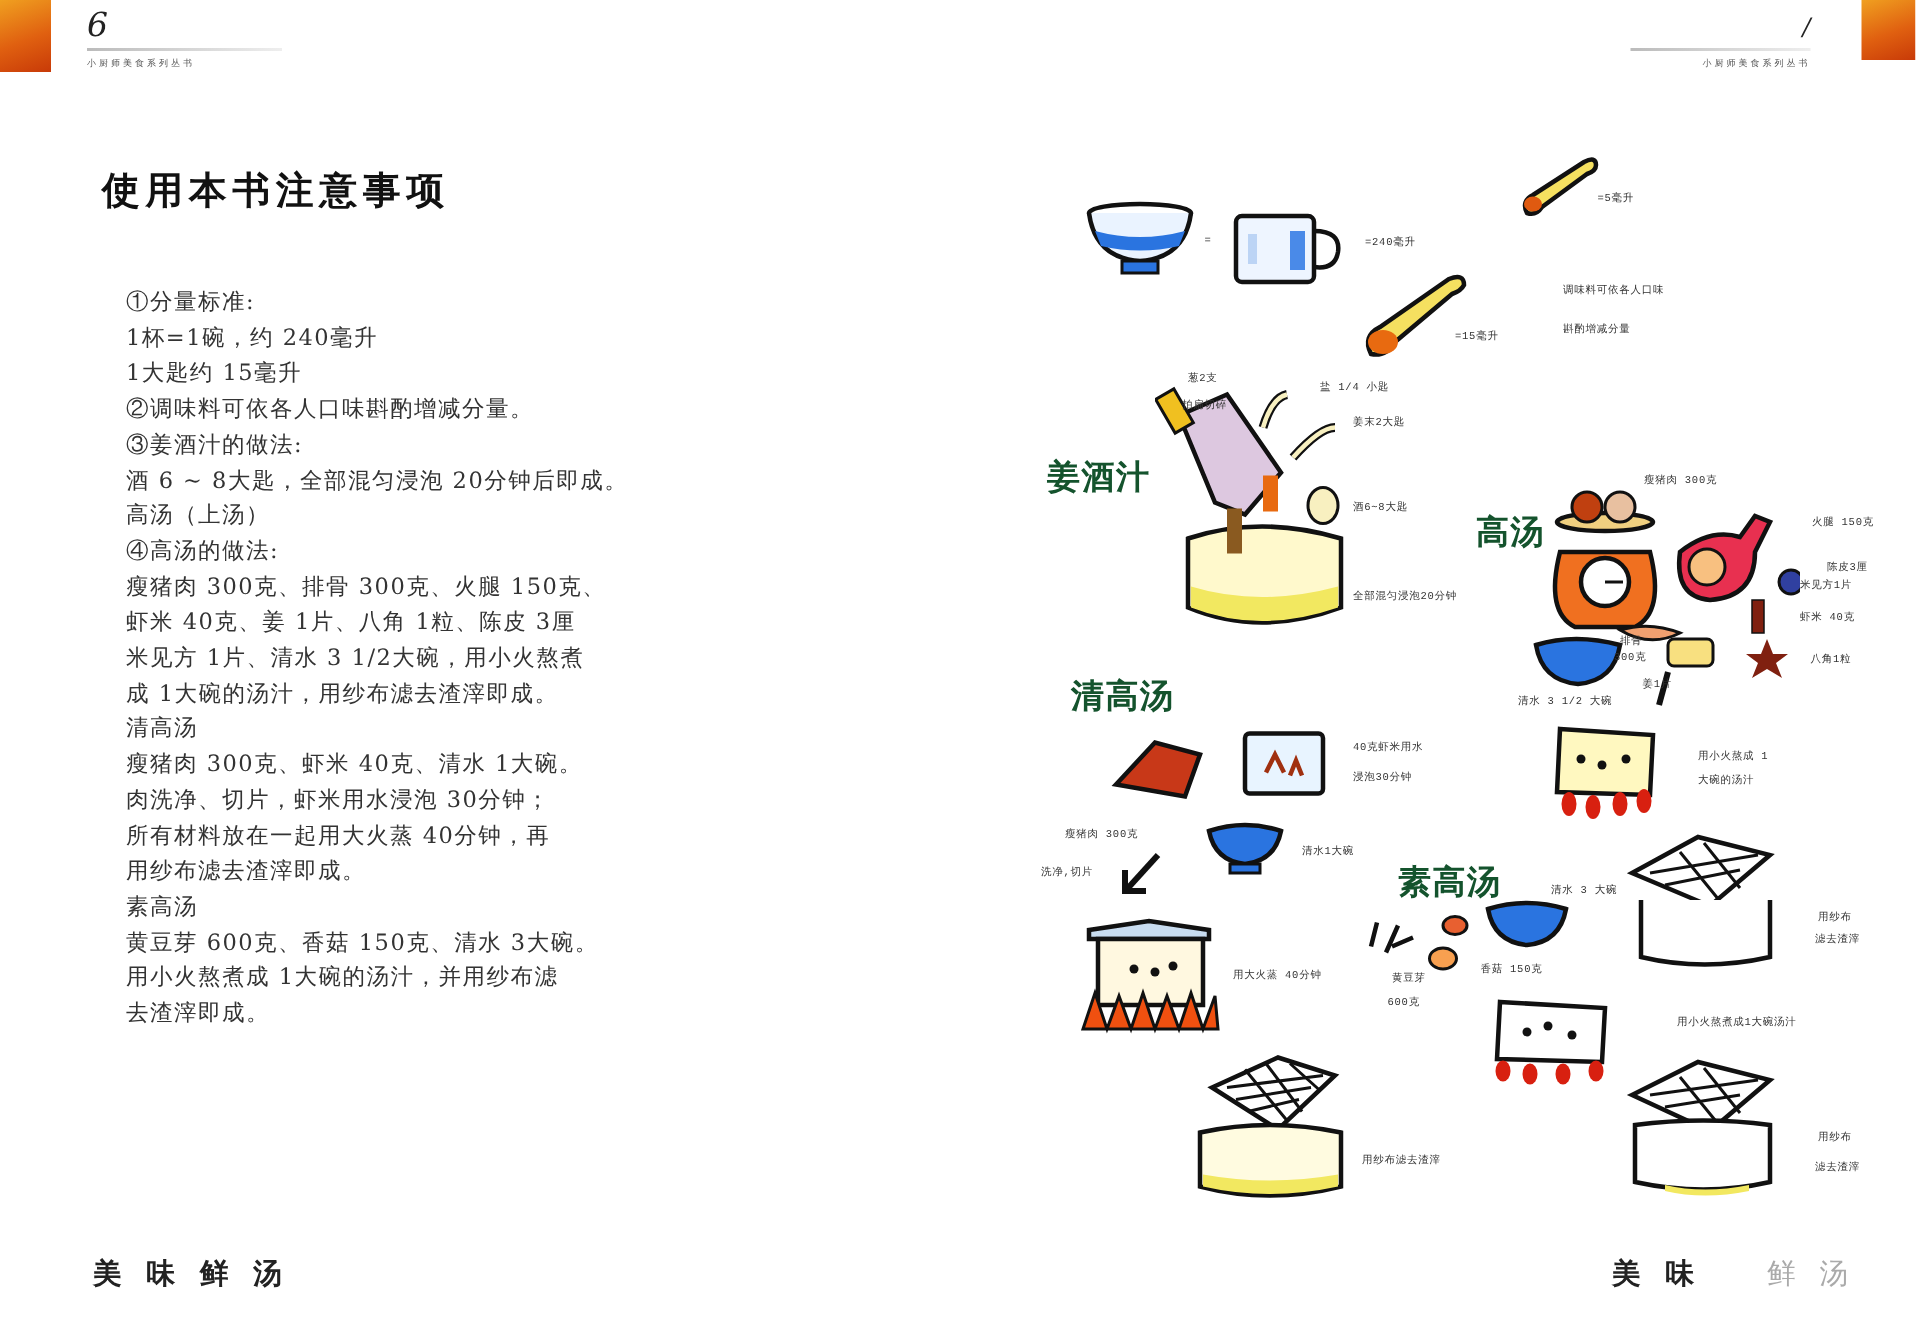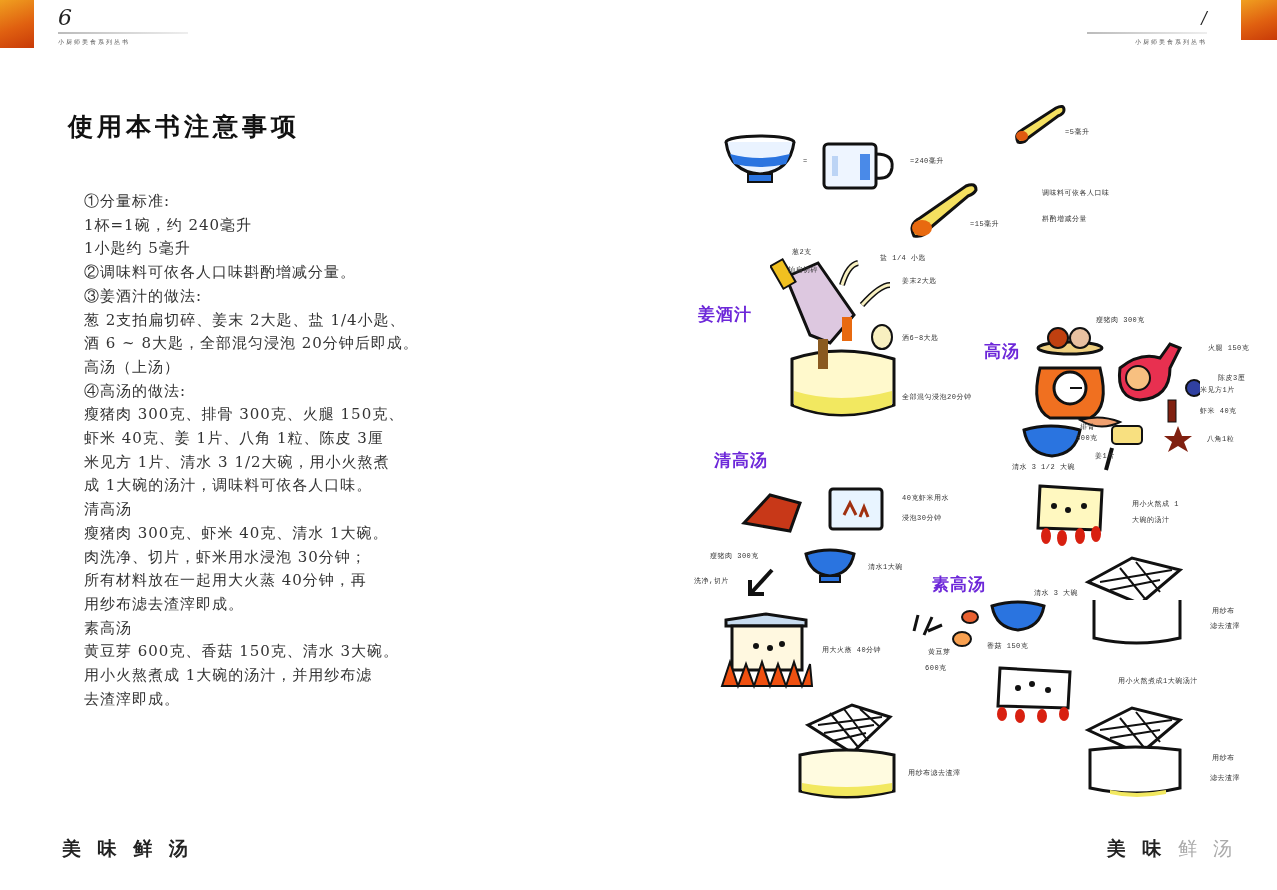--- a/index.html
+++ b/index.html
@@ -25,53 +25,52 @@
 
   .title { position: absolute; left: 68px; top: 110px; font-family: "DejaVu Sans", sans-serif; font-weight: bold;
     font-size: 25px; letter-spacing: 4px; color: #111; }
 
   .body-text { position: absolute; left: 84px; top: 190px; width: 420px; }
   .body-line { font-size: 15px; line-height: 23.7px; color: #333; white-space: nowrap; letter-spacing: 1px; }
 
   .footer { position: absolute; bottom: 28px; font-family: "DejaVu Serif", serif; font-weight: bold; font-size: 19px; letter-spacing: 5px; color: #222; }
   .footer-left { left: 62px; }
   .footer-right { right: 40px; }
-  .footer-right .dim { color: #aaa; font-weight: normal; }
+  .footer-right .dim { color: #aaa; font-weight: normal; margin-left: 32px; }
 
   .illus { position: absolute; }
   .lbl { position: absolute; font-family: Liberation Mono, monospace; font-size: 7px; color: #333; white-space: nowrap; letter-spacing: 0.5px; }
-  .section-head { position: absolute; font-family: "DejaVu Serif", serif; font-weight: bold; font-size: 17px; color: #6d28d9; letter-spacing: 1px; }
+  .section-head { position: absolute; font-family: "DejaVu Serif", serif; font-weight: bold; font-size: 22px; color: #14532d; letter-spacing: 1px; }
 </style>
 </head>
 <body>
 
 <div class="page page-left">
   <div class="corner-tab corner-left"></div>
   <div class="header-block header-left">
     <div class="page-num">6</div>
     <div class="header-rule"></div>
     <div class="series-name">小厨师美食系列丛书</div>
   </div>
 
   <h1 class="title">使用本书注意事项</h1>
 
   <div class="body-text">
     <div class="body-line">①分量标准:</div>
     <div class="body-line">1杯=1碗，约 240毫升</div>
-    <div class="body-line">1小匙约 5毫升</div>
+    <div class="body-line">1大匙约 15毫升</div>
     <div class="body-line">②调味料可依各人口味斟酌增减分量。</div>
     <div class="body-line">③姜酒汁的做法:</div>
-    <div class="body-line">葱 2支拍扁切碎、姜末 2大匙、盐 1/4小匙、</div>
     <div class="body-line">酒 6 ~ 8大匙，全部混匀浸泡 20分钟后即成。</div>
     <div class="body-line">高汤（上汤）</div>
     <div class="body-line">④高汤的做法:</div>
     <div class="body-line">瘦猪肉 300克、排骨 300克、火腿 150克、</div>
     <div class="body-line">虾米 40克、姜 1片、八角 1粒、陈皮 3厘</div>
     <div class="body-line">米见方 1片、清水 3 1/2大碗，用小火熬煮</div>
-    <div class="body-line">成 1大碗的汤汁，调味料可依各人口味。</div>
+    <div class="body-line">成 1大碗的汤汁，用纱布滤去渣滓即成。</div>
     <div class="body-line">清高汤</div>
     <div class="body-line">瘦猪肉 300克、虾米 40克、清水 1大碗。</div>
     <div class="body-line">肉洗净、切片，虾米用水浸泡 30分钟；</div>
     <div class="body-line">所有材料放在一起用大火蒸 40分钟，再</div>
     <div class="body-line">用纱布滤去渣滓即成。</div>
     <div class="body-line">素高汤</div>
     <div class="body-line">黄豆芽 600克、香菇 150克、清水 3大碗。</div>
     <div class="body-line">用小火熬煮成 1大碗的汤汁，并用纱布滤</div>
     <div class="body-line">去渣滓即成。</div>
   </div>

